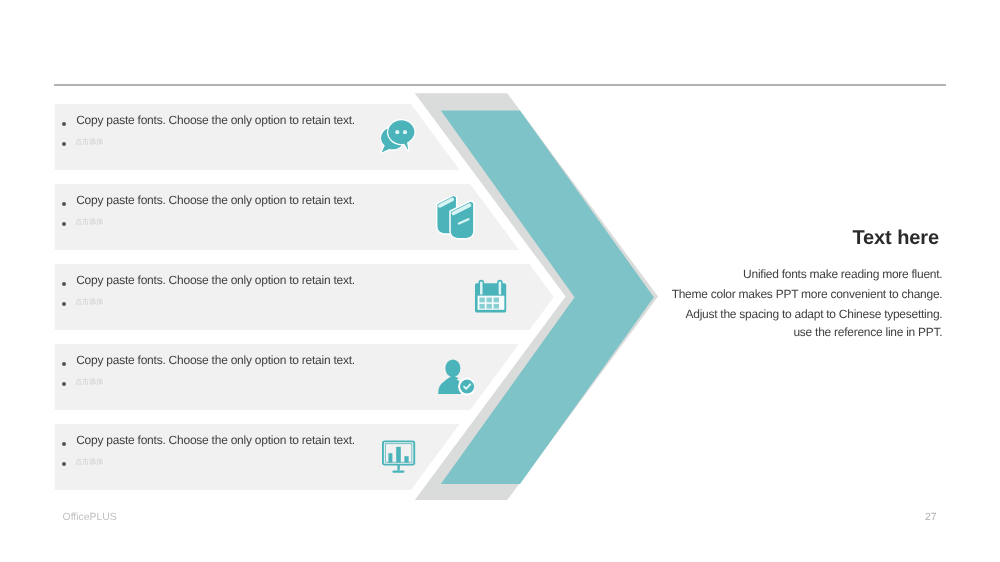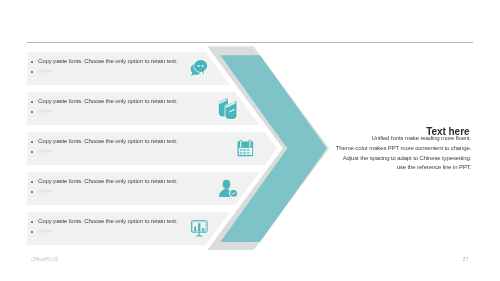--- a/index.html
+++ b/index.html
@@ -11,21 +11,21 @@
   #chevlayer{position:absolute;left:0;top:0;width:500px;height:281px;}
   #rowcontent{position:absolute;left:0;top:0;width:500px;height:281px;}
   .rowitem{position:absolute;left:0;width:260px;height:33px;}
   .bullet1{position:absolute;left:30.9px;top:8.6px;width:2.2px;height:2.1px;border-radius:50%;background:#555;}
   .t1{position:absolute;left:38.1px;top:5.6px;font-size:6px;letter-spacing:-0.12px;color:#3f3f3f;white-space:nowrap;}
   .bullet2{position:absolute;left:30.9px;top:18.9px;width:2.1px;height:2.0px;border-radius:50%;background:#555;}
   .t2{position:absolute;left:37.5px;top:17.4px;font-size:3.4px;color:#c9c9c9;white-space:nowrap;letter-spacing:0.15px;}
   .icon{position:absolute;}
   .icon .halo{fill:none;stroke:#ffffff;stroke-width:7;stroke-linejoin:round;stroke-linecap:round;}
   .icon .fill{fill:currentColor;stroke:none;}
-  #righttitle{position:absolute;right:30.5px;top:113.9px;font-size:10px;font-weight:bold;color:#2b2b2b;letter-spacing:-0.05px;margin-top:12px;}
+  #righttitle{position:absolute;right:30.5px;top:113.9px;font-size:10px;font-weight:bold;color:#2b2b2b;letter-spacing:-0.05px;}
   #rightbody{position:absolute;right:28.8px;top:134.3px;width:220px;text-align:right;font-size:6px;letter-spacing:-0.13px;color:#3f3f3f;}
   .bodyline{height:9.7px;line-height:9.7px;white-space:nowrap;}
   #officeplus{position:absolute;left:31.3px;top:256.2px;font-size:5.2px;color:#c2c2c2;letter-spacing:0px;}
   #pagenum{position:absolute;left:462.5px;top:256.2px;font-size:5.2px;color:#b0b0b0;}
 </style>
 </head>
 <body>
 
 <div id="slide">
   <div class="topline"></div>

